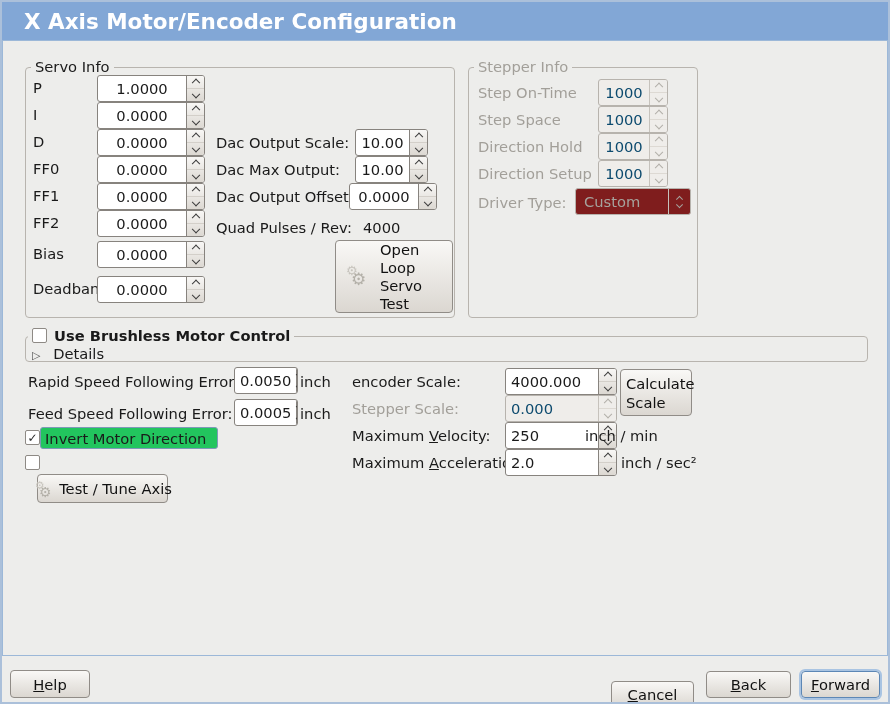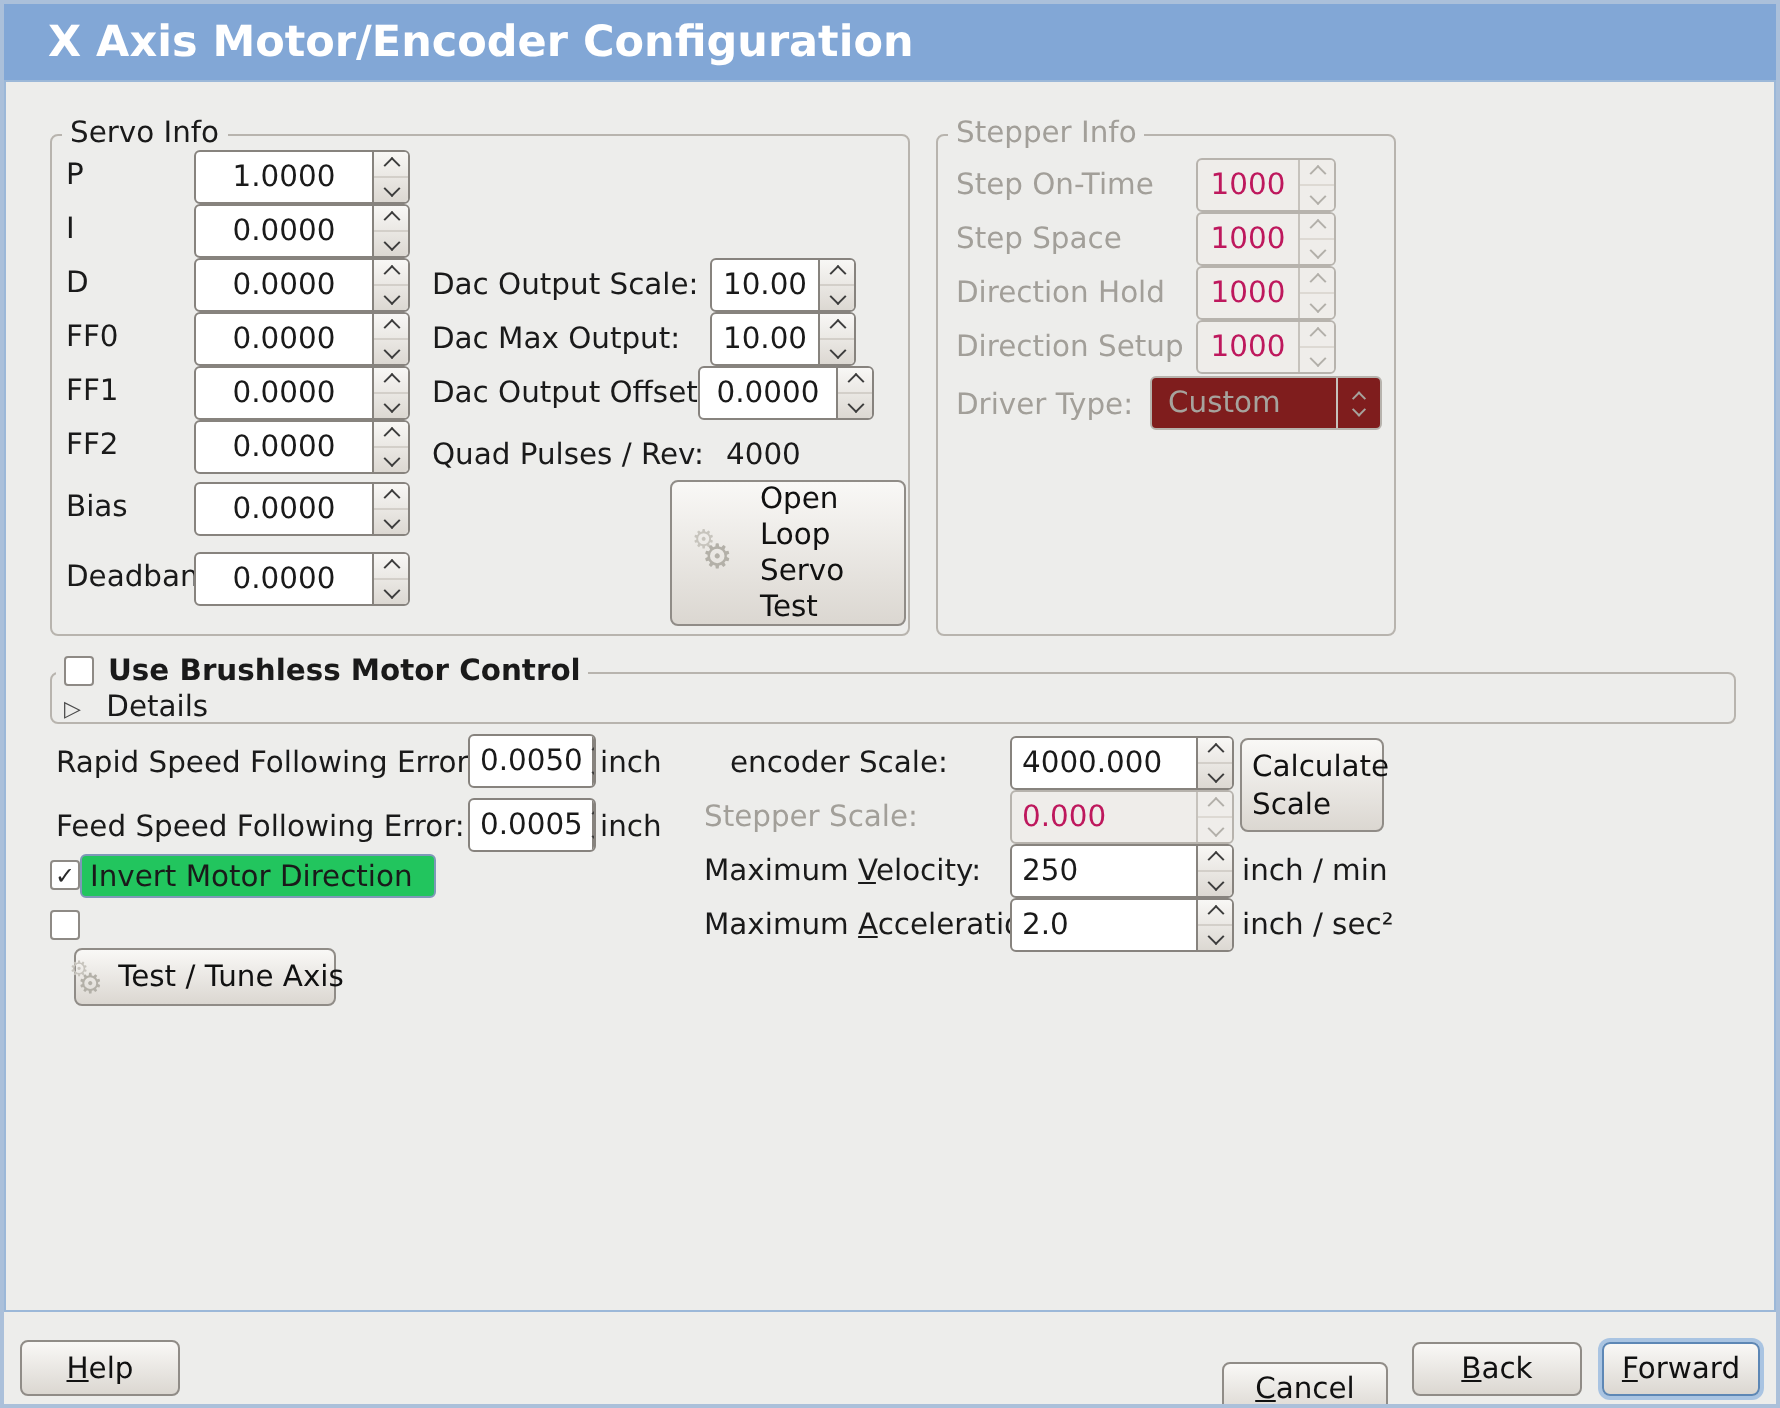--- a/index.html
+++ b/index.html
@@ -22,21 +22,21 @@
   .spin .entry{flex:1;display:flex;align-items:center;padding:0 5px;white-space:nowrap;}
   .spin.center .entry{justify-content:center;}
   .spin .btns{width:17px;border-left:1px solid #87837e;background:linear-gradient(#f8f7f5,#dcd8d2);
     display:flex;flex-direction:column;}
   .spin .btns .sb{flex:1;display:flex;align-items:center;justify-content:center;}
   .spin .btns .sb:first-child{border-bottom:1px solid #d3cfc9;}
   .chev{display:block;width:5px;height:5px;border-style:solid;border-width:1.6px 0 0 1.6px;border-color:#3c3c3c;}
   .chev.up{transform:rotate(45deg) translate(0.5px,0.5px);}
   .chev.down{transform:rotate(225deg) translate(0.5px,0.5px);}
   .spin.disabled{background:#efedea;border-color:#b7b3ad;}
-  .spin.disabled .entry{color:#be185d;}
+  .spin.disabled .entry{color:#0c4a6e;}
   .spin.disabled .btns{background:#efedea;border-left-color:#c6c2bc;}
   .spin.disabled .btns .sb:first-child{border-bottom-color:#ddd9d3;}
   .spin.disabled .chev{border-color:#b2afa9;}
   
   .combo{position:absolute;display:flex;height:27px;background:#7f1d1d;border:1px solid #b7b3ad;
     border-radius:3px;box-sizing:border-box;align-items:center;}
   .combo .cval{flex:1;padding-left:8px;color:#a6a39d;white-space:nowrap;}
   .combo .cbtn{width:21px;align-self:stretch;border-left:1px solid #c6c2bc;display:flex;flex-direction:column;
     align-items:center;justify-content:center;gap:2px;}
   .combo .chev{width:4px;height:4px;border-width:1.4px 0 0 1.4px;border-color:#a6a39d;}
@@ -329,21 +329,21 @@
   <div class="cb" style="left:25px;top:455px;"></div>
 
   <div class="btn" style="left:37px;top:474px;width:131px;height:29px;gap:6px;">
     <span class="gears" style="width:20px;height:20px;transform:scale(0.82);">
         <span class="g1">⚙</span>
         <span class="g2">⚙</span>
       </span>
     <span>Test / Tune Axis</span>
   </div>
 
-  <div class="lbl" style="left:365px;top:373px;">encoder Scale:</div>
+  <div class="lbl" style="left:352px;top:373px;">encoder Scale:</div>
   <div class="spin" style="left:505px;top:368px;width:112px;">
     <div class="entry">4000.000</div>
     <div class="btns">
         <div class="sb">
           <span class="chev up"></span>
         </div>
         <div class="sb">
           <span class="chev down"></span>
         </div>
       </div>
@@ -370,21 +370,21 @@
     <div class="entry">250</div>
     <div class="btns">
         <div class="sb">
           <span class="chev up"></span>
         </div>
         <div class="sb">
           <span class="chev down"></span>
         </div>
       </div>
   </div>
-  <div class="lbl" style="left:621px;top:427px;">inch / min</div>
+  <div class="lbl" style="left:585px;top:427px;">inch / min</div>
 
   <div class="lbl" style="left:352px;top:454px;"><span>Maximum </span><span class="mn">A</span><span>cceleration:</span></div>
   <div class="spin" style="left:505px;top:449px;width:112px;">
     <div class="entry">2.0</div>
     <div class="btns">
         <div class="sb">
           <span class="chev up"></span>
         </div>
         <div class="sb">
           <span class="chev down"></span>

